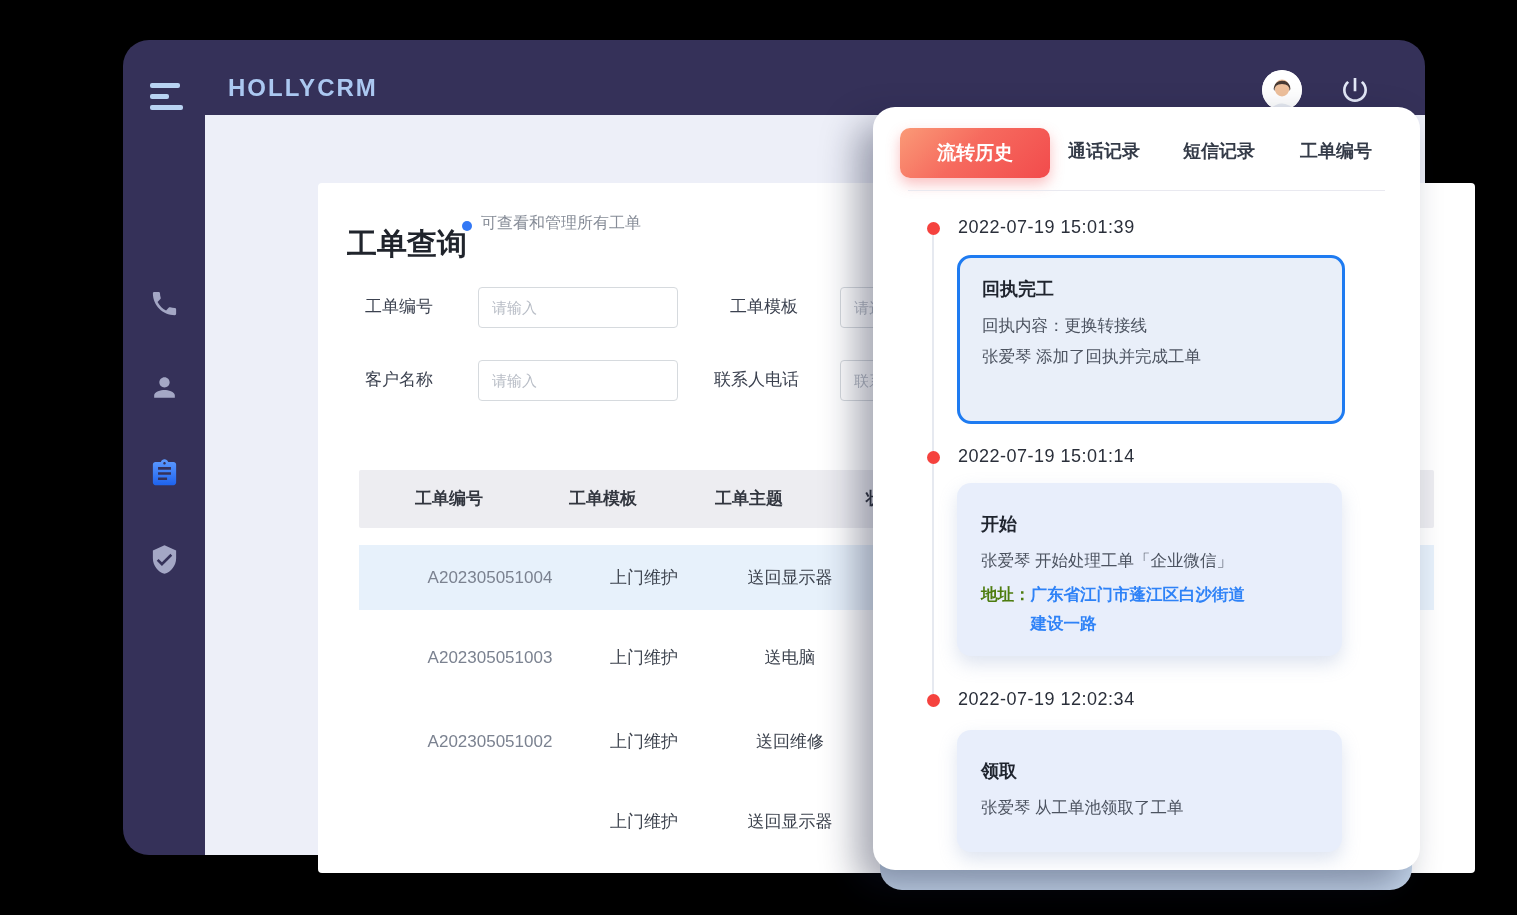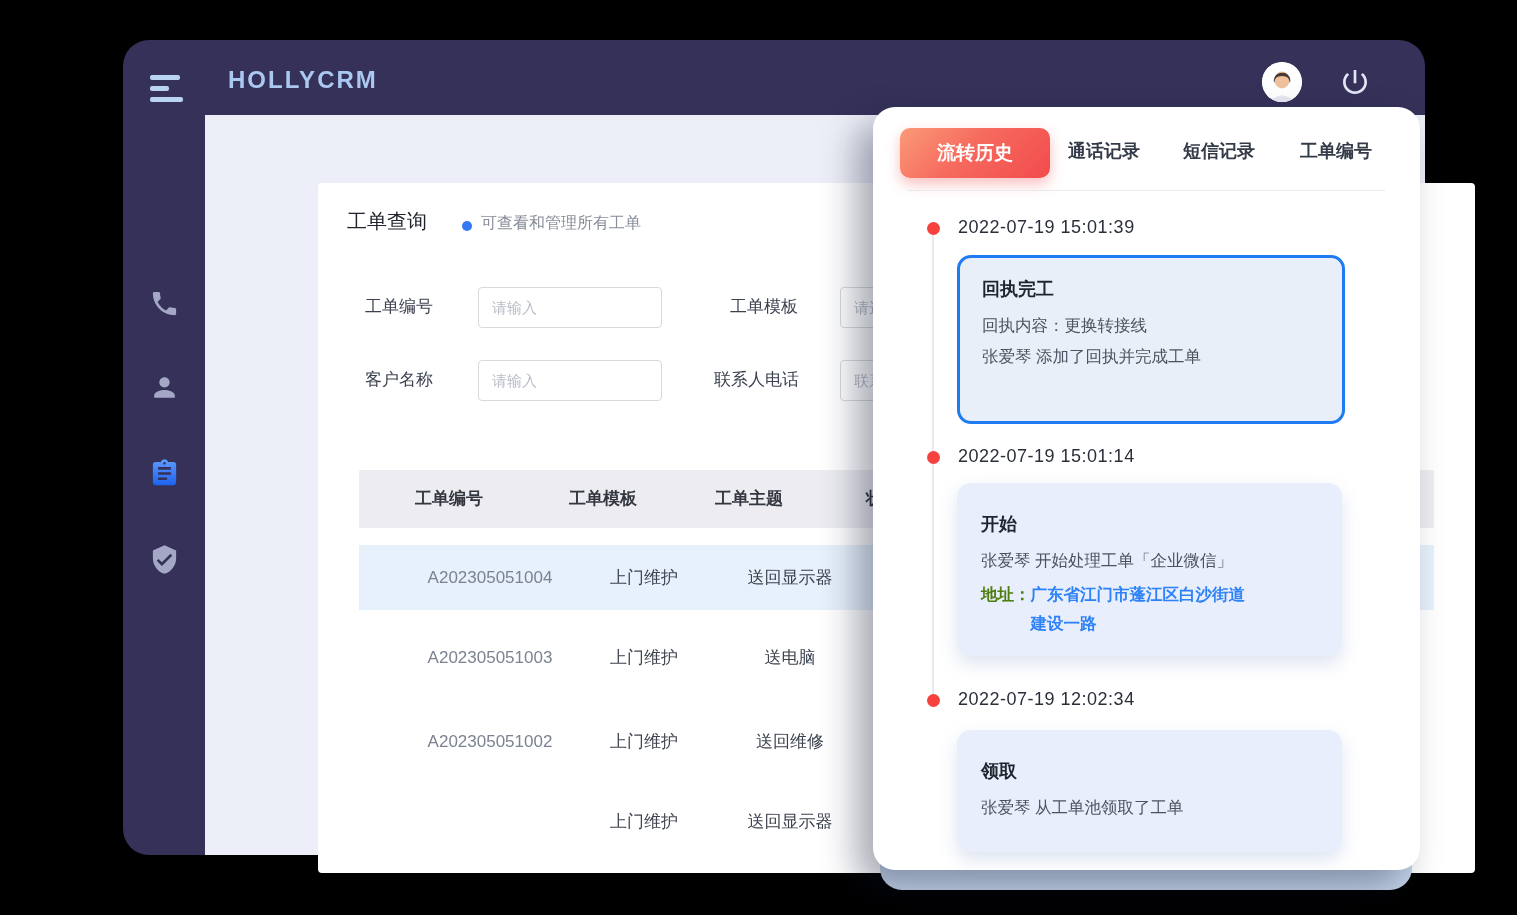--- a/index.html
+++ b/index.html
@@ -3,21 +3,21 @@
 <meta charset="utf-8">
 <style>
   * { margin:0; padding:0; box-sizing:border-box; }
   html,body { width:1517px; height:915px; background:#000; overflow:hidden;
     font-family:"Liberation Sans","DejaVu Sans",sans-serif; }
   .stage { position:relative; width:1517px; height:915px; background:#000; }
 
   
   .window { position:absolute; left:123px; top:40px; width:1302px; height:815px;
     background:#353159; border-radius:26px; box-shadow:0 14px 40px rgba(0,0,0,.6); z-index:1; }
-  .topbar { position:absolute; left:0; top:4px; width:100%; height:75px; }
+  .topbar { position:absolute; left:0; top:12px; width:100%; height:75px; }
   .hamburger { position:absolute; left:27px; top:31px; width:36px; height:30px; cursor:pointer; }
   .hamburger span { position:absolute; left:0; height:5px; border-radius:2px; background:#b9d3f2; }
   .hamburger span:nth-child(1){ top:0; width:30px; }
   .hamburger span:nth-child(2){ top:11px; width:19px; }
   .hamburger span:nth-child(3){ top:22px; width:33px; }
   .brand { position:absolute; left:105px; top:22px; font-size:24px; font-weight:bold;
     color:#abc8f1; letter-spacing:2px; }
   .avatar { position:absolute; left:1139px; top:18px; width:40px; height:40px; border-radius:50%;
     background:#fff; overflow:hidden; cursor:pointer; }
   .power-btn { position:absolute; left:1216px; top:22px; width:32px; height:32px; cursor:pointer; }
@@ -29,27 +29,27 @@
     align-items:center; justify-content:center; cursor:pointer; }
   .side-item svg { width:31px; height:31px; fill:#a4a7c5; }
   .side-item.active svg { fill:url(#gradBlue); }
 
   
   .content { position:absolute; left:82px; top:75px; width:1220px; height:740px;
     background:#edeff8; border-radius:0 0 26px 0; }
   .card { position:absolute; left:113px; top:68px; width:1157px; height:690px;
     background:#ffffff; border-radius:4px; }
 
-  .page-title { position:absolute; left:29px; top:25px; font-size:20px; font-weight:normal; color:#20242c; }
+  .page-title { position:absolute; left:29px; top:41px; font-size:30px; font-weight:bold; color:#20242c; }
   .title-dot { position:absolute; left:144px; top:38px; width:10px; height:10px;
     border-radius:50%; background:#3378f5; }
   .page-subtitle { position:absolute; left:163px; top:30px; font-size:16px; color:#878d98; }
 
   .f-label { position:absolute; height:40px; line-height:40px; font-size:17px; color:#3c4250; }
-  .f-input { position:absolute; width:184px; height:41px; border:1px solid #d6dade; border-radius:4px;
+  .f-input { position:absolute; width:200px; height:41px; border:1px solid #d6dade; border-radius:4px;
     background:#fff; font-size:15px; color:#444; padding:0 13px; outline:none;
     font-family:"Liberation Sans","DejaVu Sans",sans-serif; }
   .f-input::placeholder { color:#b8bdc6; }
 
   .tbl-header { position:absolute; left:41px; top:287px; width:1075px; height:58px;
     background:#ededf1; border-radius:2px; }
   .tbl-header span { position:absolute; top:0; height:58px; line-height:58px;
     font-size:17px; font-weight:bold; color:#32363f; transform:translateX(-50%); }
   .row-hl { position:absolute; left:41px; top:362px; width:1075px; height:65px; background:#e7f1fb; }
   .t-row { position:absolute; left:41px; width:1075px; height:65px; cursor:pointer; }

